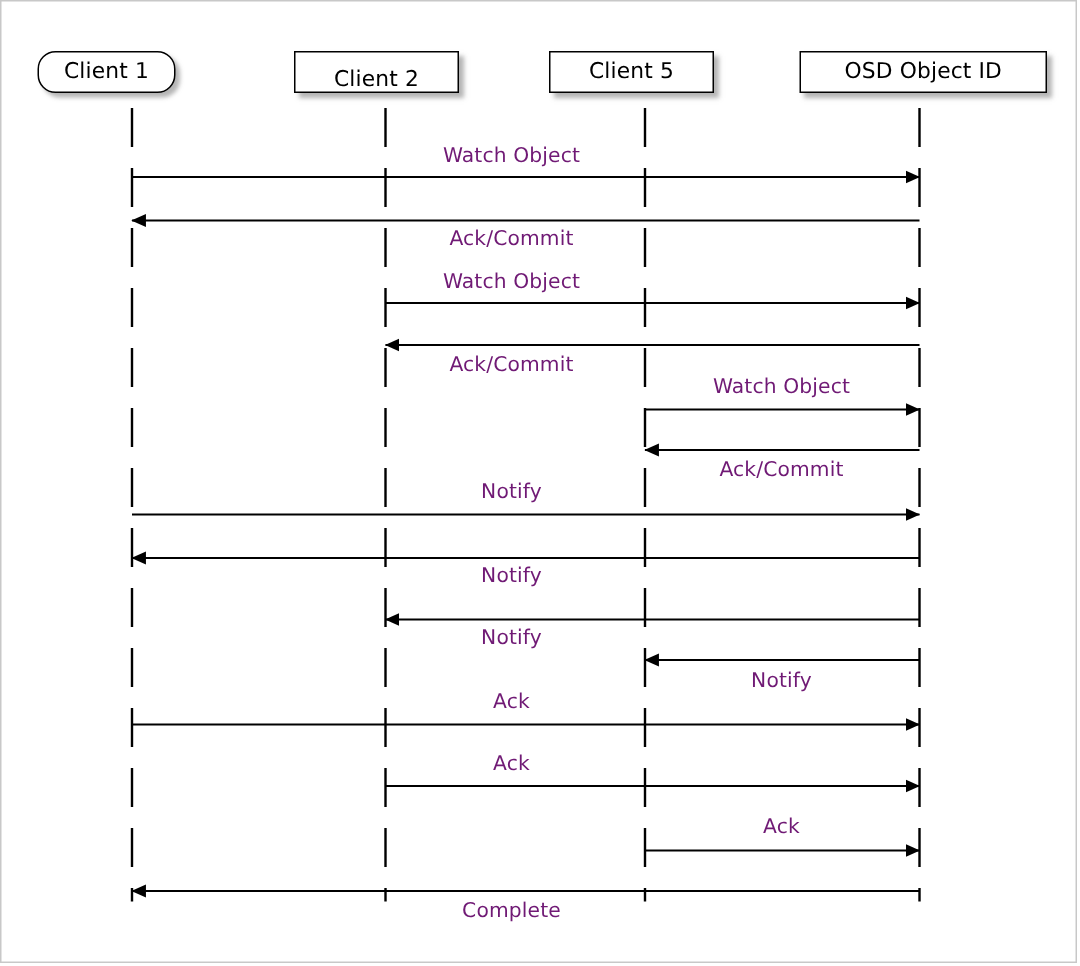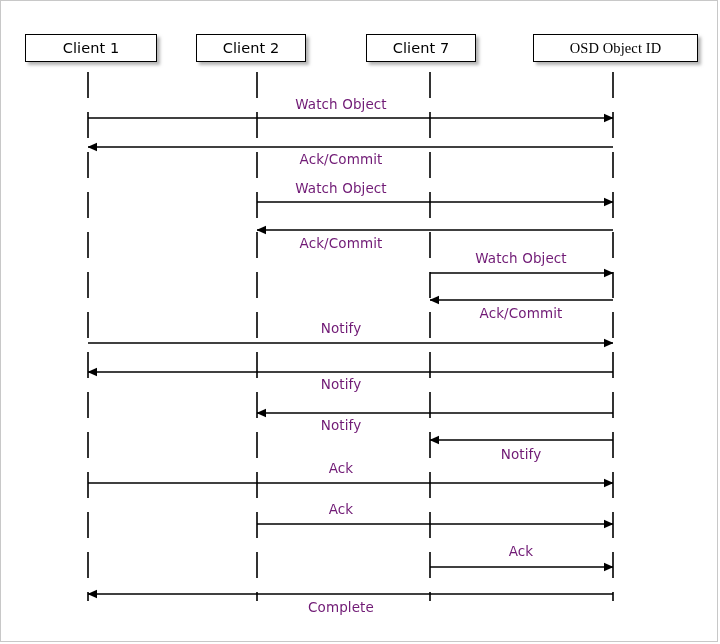--- a/index.html
+++ b/index.html
@@ -90,30 +90,30 @@
         <line x1="613" y1="413" x2="257" y2="413" stroke="#000000" stroke-width="1.4" marker-end="url(#arrow-left)"></line>
         <line x1="613" y1="440" x2="430" y2="440" stroke="#000000" stroke-width="1.4" marker-end="url(#arrow-left)"></line>
         <line x1="88" y1="483" x2="613" y2="483" stroke="#000000" stroke-width="1.4" marker-end="url(#arrow-right)"></line>
         <line x1="257" y1="524" x2="613" y2="524" stroke="#000000" stroke-width="1.4" marker-end="url(#arrow-right)"></line>
         <line x1="430" y1="567" x2="613" y2="567" stroke="#000000" stroke-width="1.4" marker-end="url(#arrow-right)"></line>
         <line x1="613" y1="594" x2="88" y2="594" stroke="#000000" stroke-width="1.4" marker-end="url(#arrow-left)"></line>
       </g>
   </svg>
 
   <div id="actor-boxes">
-      <div class="actor-box" style="left: 25px; top: 34px; width: 132px; height: 28px;">
+      <div class="actor-box" style="left: 25px; top: 34px; width: 92px; height: 28px; border-radius: 12px;">
         <span>Client 1</span>
       </div>
-      <div class="actor-box" style="left: 196px; top: 34px; width: 110px; height: 28px;">
+      <div class="actor-box" style="left: 196px; top: 34px; width: 110px; height: 28px; align-items: flex-end;">
         <span>Client 2</span>
       </div>
       <div class="actor-box" style="left: 366px; top: 34px; width: 110px; height: 28px;">
-        <span>Client 7</span>
+        <span>Client 5</span>
       </div>
-      <div class="actor-box" style="left: 533px; top: 34px; width: 165px; height: 28px; font-family: Liberation Serif, serif;">
+      <div class="actor-box" style="left: 533px; top: 34px; width: 165px; height: 28px;">
         <span>OSD Object ID</span>
       </div>
     </div>
   <div id="message-labels">
       <div class="msg-label" style="left: 341px; top: 112px;">Watch Object</div>
       <div class="msg-label" style="left: 341px; top: 167px;">Ack/Commit</div>
       <div class="msg-label" style="left: 341px; top: 196px;">Watch Object</div>
       <div class="msg-label" style="left: 341px; top: 251px;">Ack/Commit</div>
       <div class="msg-label" style="left: 521px; top: 266px;">Watch Object</div>
       <div class="msg-label" style="left: 521px; top: 321px;">Ack/Commit</div>

